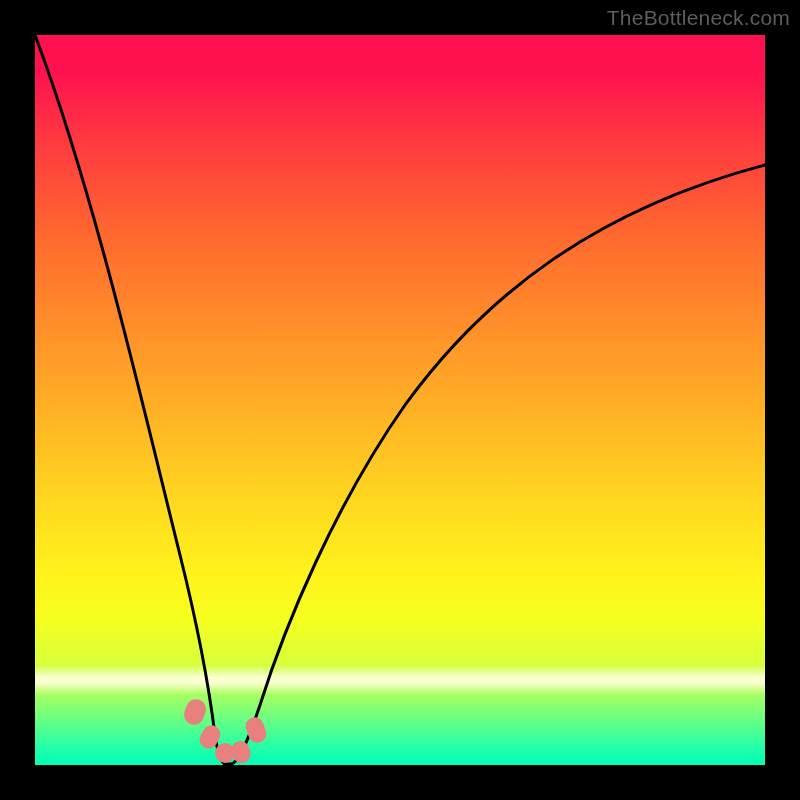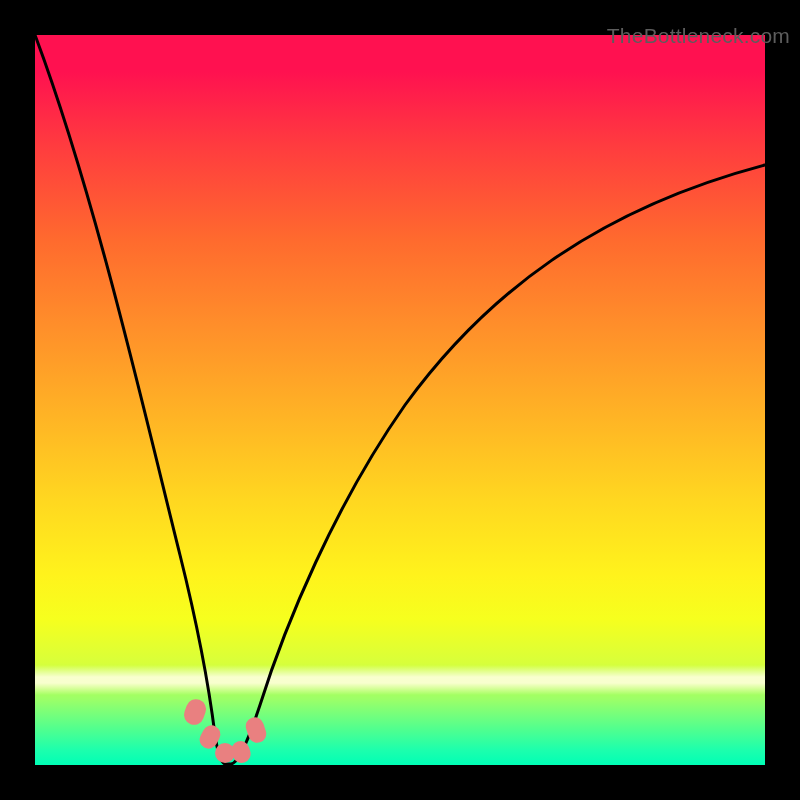--- a/index.html
+++ b/index.html
@@ -60,21 +60,21 @@
   }
   svg.curve {
     position: absolute;
     left: 0;
     top: 0;
     width: 100%;
     height: 100%;
   }
   .attribution {
     position: absolute;
-    top: 24px;
+    top: 6px;
     right: 10px;
     color: #5d5d5d;
     font-size: 21px;
     letter-spacing: 0.2px;
     font-weight: 500;
   }
   .marker {
     fill: #e98080;
   }
 </style>

